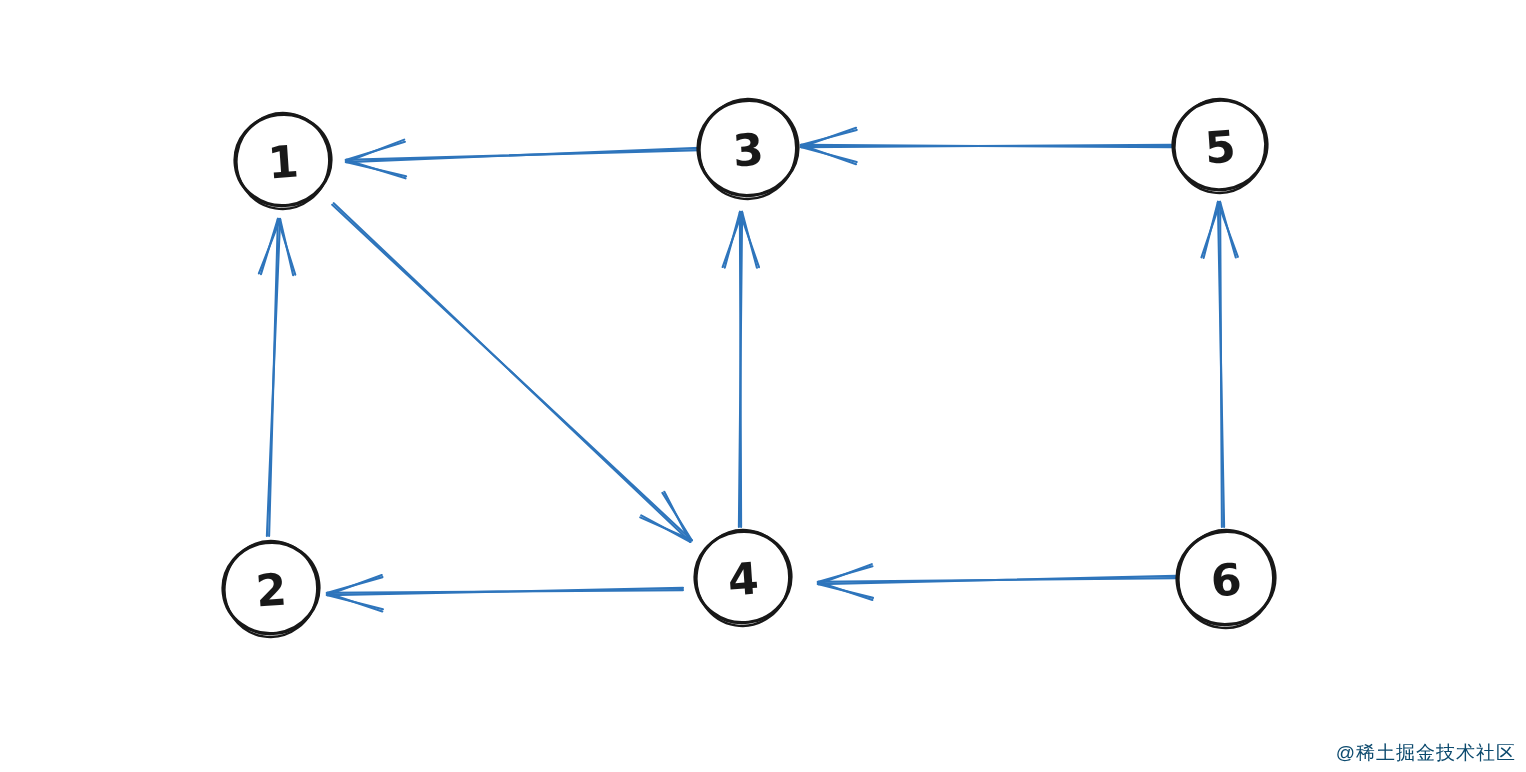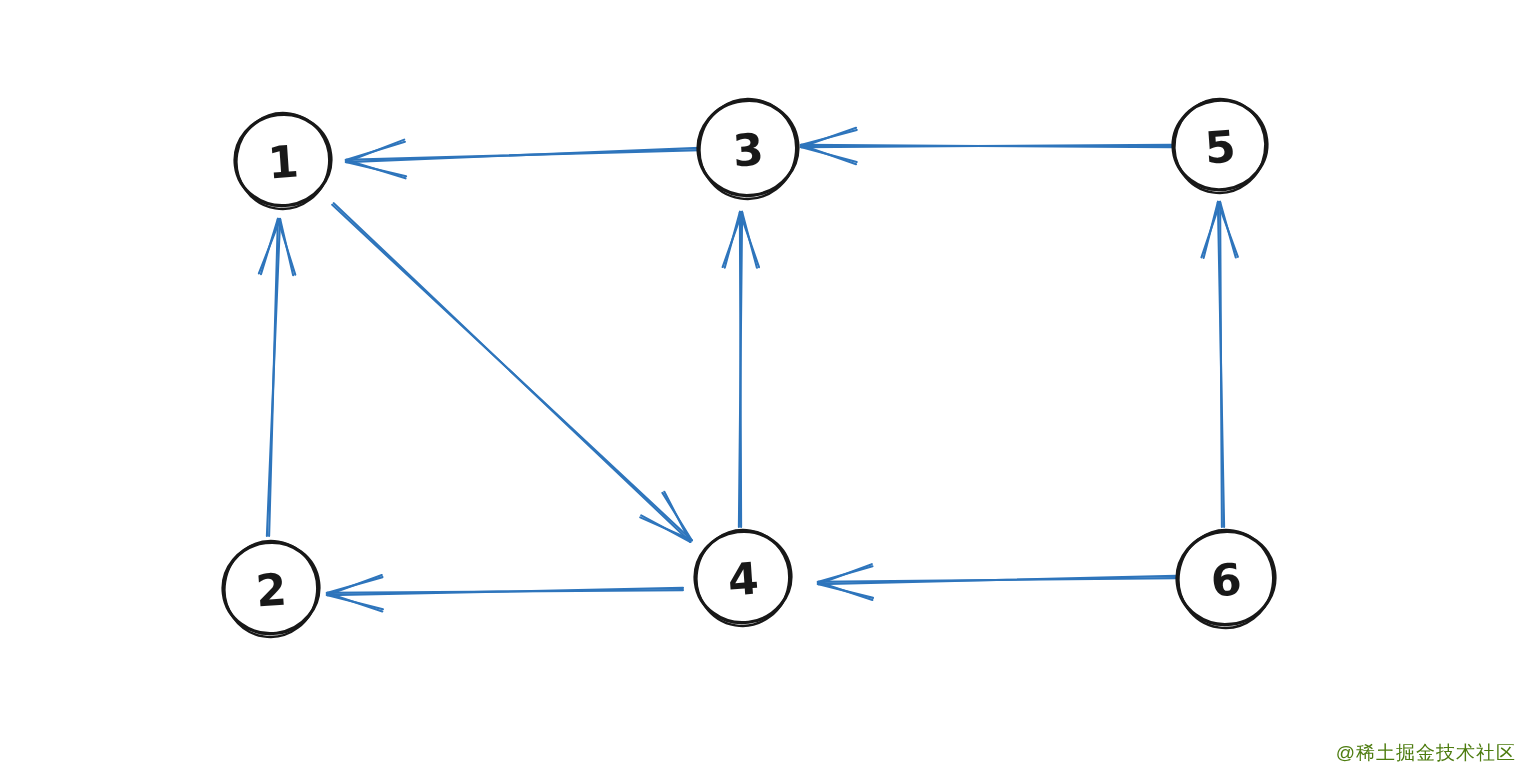--- a/index.html
+++ b/index.html
@@ -28,21 +28,21 @@
     font-weight: 600;
     text-anchor: middle;
     dominant-baseline: central;
   }
   .watermark {
     position: absolute;
     right: 10px;
     bottom: 6px;
     font-size: 19px;
     letter-spacing: 1px;
-    color: #4d7c0f;
+    color: #0c4a6e;
     user-select: none;
   }
 </style>
 </head>
 <body>
 
 <div class="canvas-wrap">
   <svg id="graph-svg" width="1526" height="772" viewBox="0 0 1526 772">
       <g>
         <line x1="699.9627332697677" y1="147.9006314581462" x2="346.0372667302323" y2="162.0993685418538" stroke="#2e75bc" stroke-width="2.1" stroke-linecap="round"></line>

